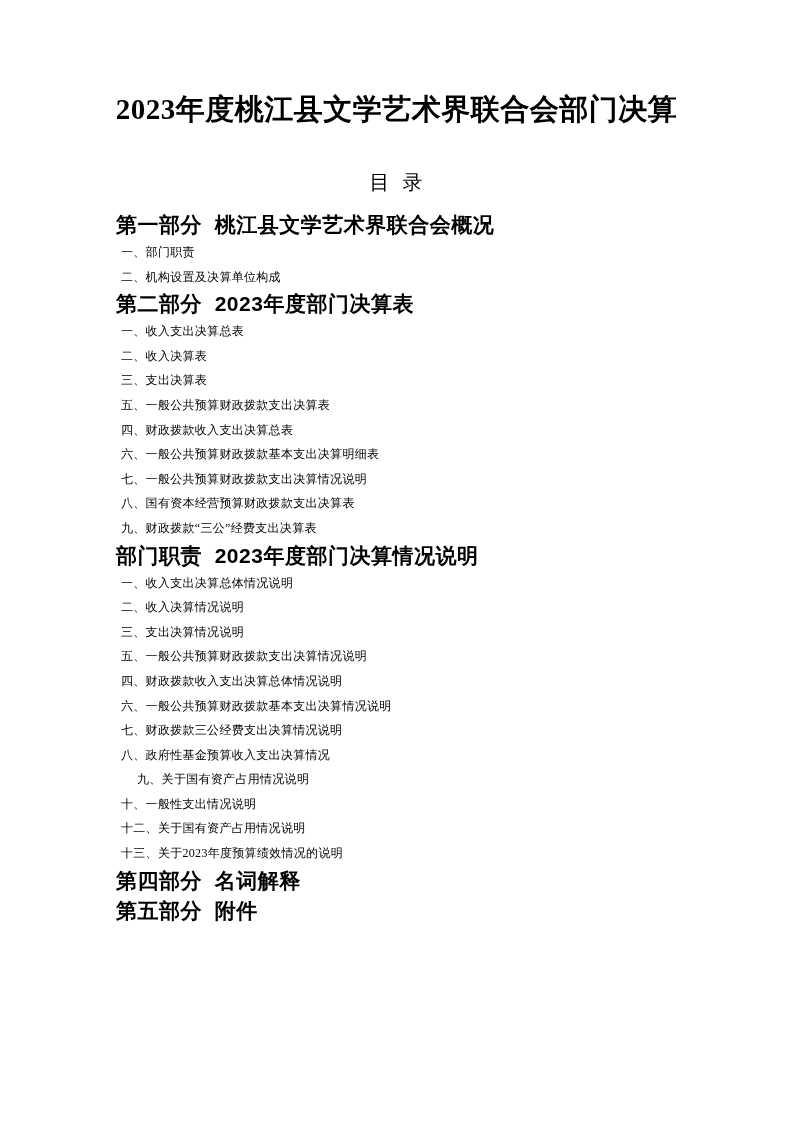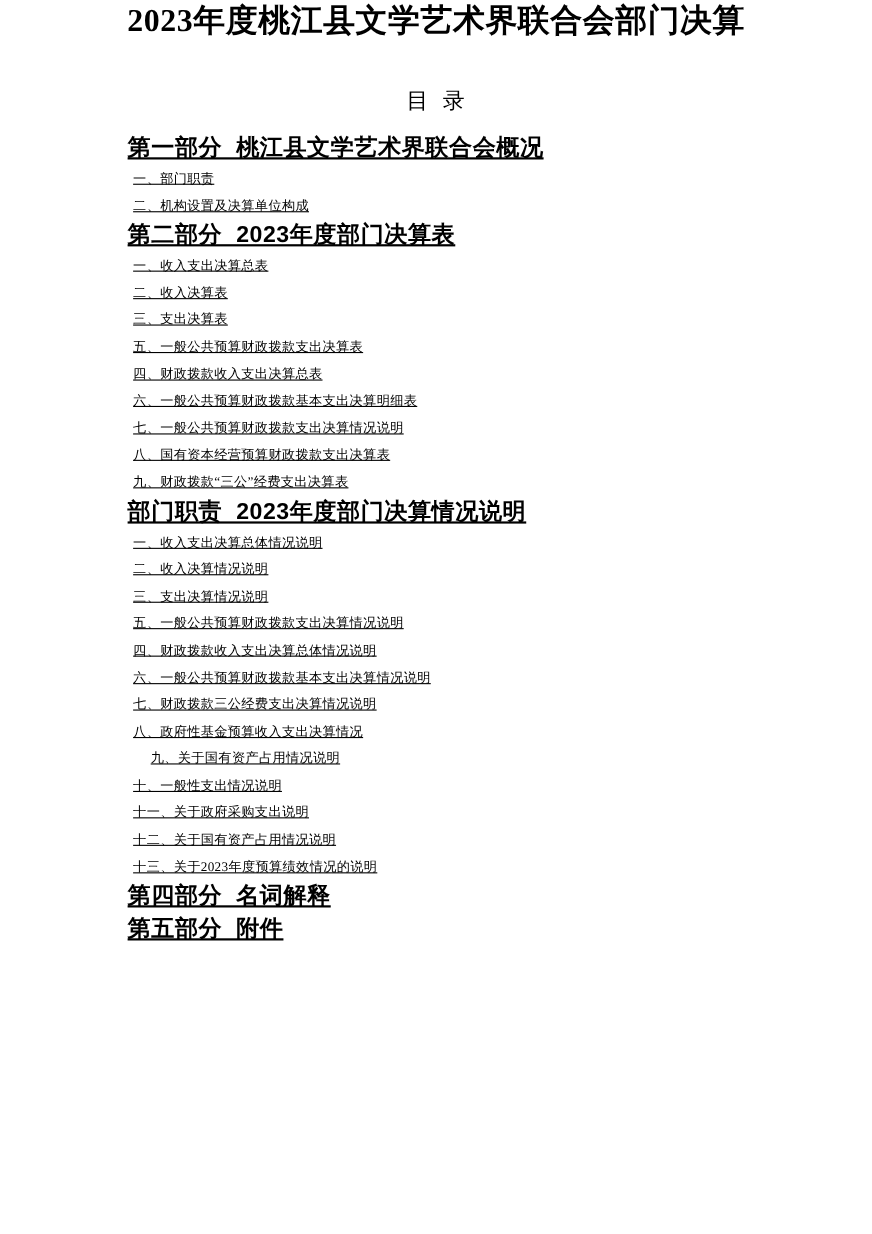--- a/index.html
+++ b/index.html
@@ -16,20 +16,21 @@
     -webkit-font-smoothing: antialiased;
   }
   .page {
     width: 793px;
     height: 1122px;
     background: #ffffff;
     box-sizing: border-box;
   }
   .doc-title {
     margin: 0;
+    padding-top: 90px;
     font-size: 29px;
     font-weight: bold;
     text-align: center;
     line-height: 38px;
     letter-spacing: 0.5px;
     white-space: pre-wrap;
     font-family: "Liberation Serif", "DejaVu Serif", serif;
   }
   .toc-heading {
     margin-top: 42px;
@@ -37,21 +38,20 @@
     font-weight: normal;
     text-align: center;
     line-height: 24px;
     white-space: pre-wrap;
     letter-spacing: 1px;
   }
   .toc {
     margin-top: 16px;
     padding-left: 116px;
     padding-right: 60px;
-    text-decoration: underline;
   }
   .section-heading {
     font-family: "Liberation Sans", "DejaVu Sans", sans-serif;
     font-weight: bold;
     font-size: 21px;
     line-height: 30px;
     white-space: pre-wrap;
     letter-spacing: 0.5px;
   }
   .toc-item {
@@ -89,19 +89,18 @@
       <div class="toc-item">一、收入支出决算总体情况说明</div>
       <div class="toc-item">二、收入决算情况说明</div>
       <div class="toc-item">三、支出决算情况说明</div>
       <div class="toc-item">五、一般公共预算财政拨款支出决算情况说明</div>
       <div class="toc-item">四、财政拨款收入支出决算总体情况说明</div>
       <div class="toc-item">六、一般公共预算财政拨款基本支出决算情况说明</div>
       <div class="toc-item">七、财政拨款三公经费支出决算情况说明</div>
       <div class="toc-item">八、政府性基金预算收入支出决算情况</div>
       <div class="toc-item indent">九、关于国有资产占用情况说明</div>
       <div class="toc-item">十、一般性支出情况说明</div>
-      <div class="toc-item">十一、关于政府采购支出说明</div>
       <div class="toc-item">十二、关于国有资产占用情况说明</div>
       <div class="toc-item">十三、关于2023年度预算绩效情况的说明</div>
       <div class="section-heading">第四部分  名词解释</div>
       <div class="section-heading">第五部分  附件</div>
     </div>
 </div>
 
 </body></html>

